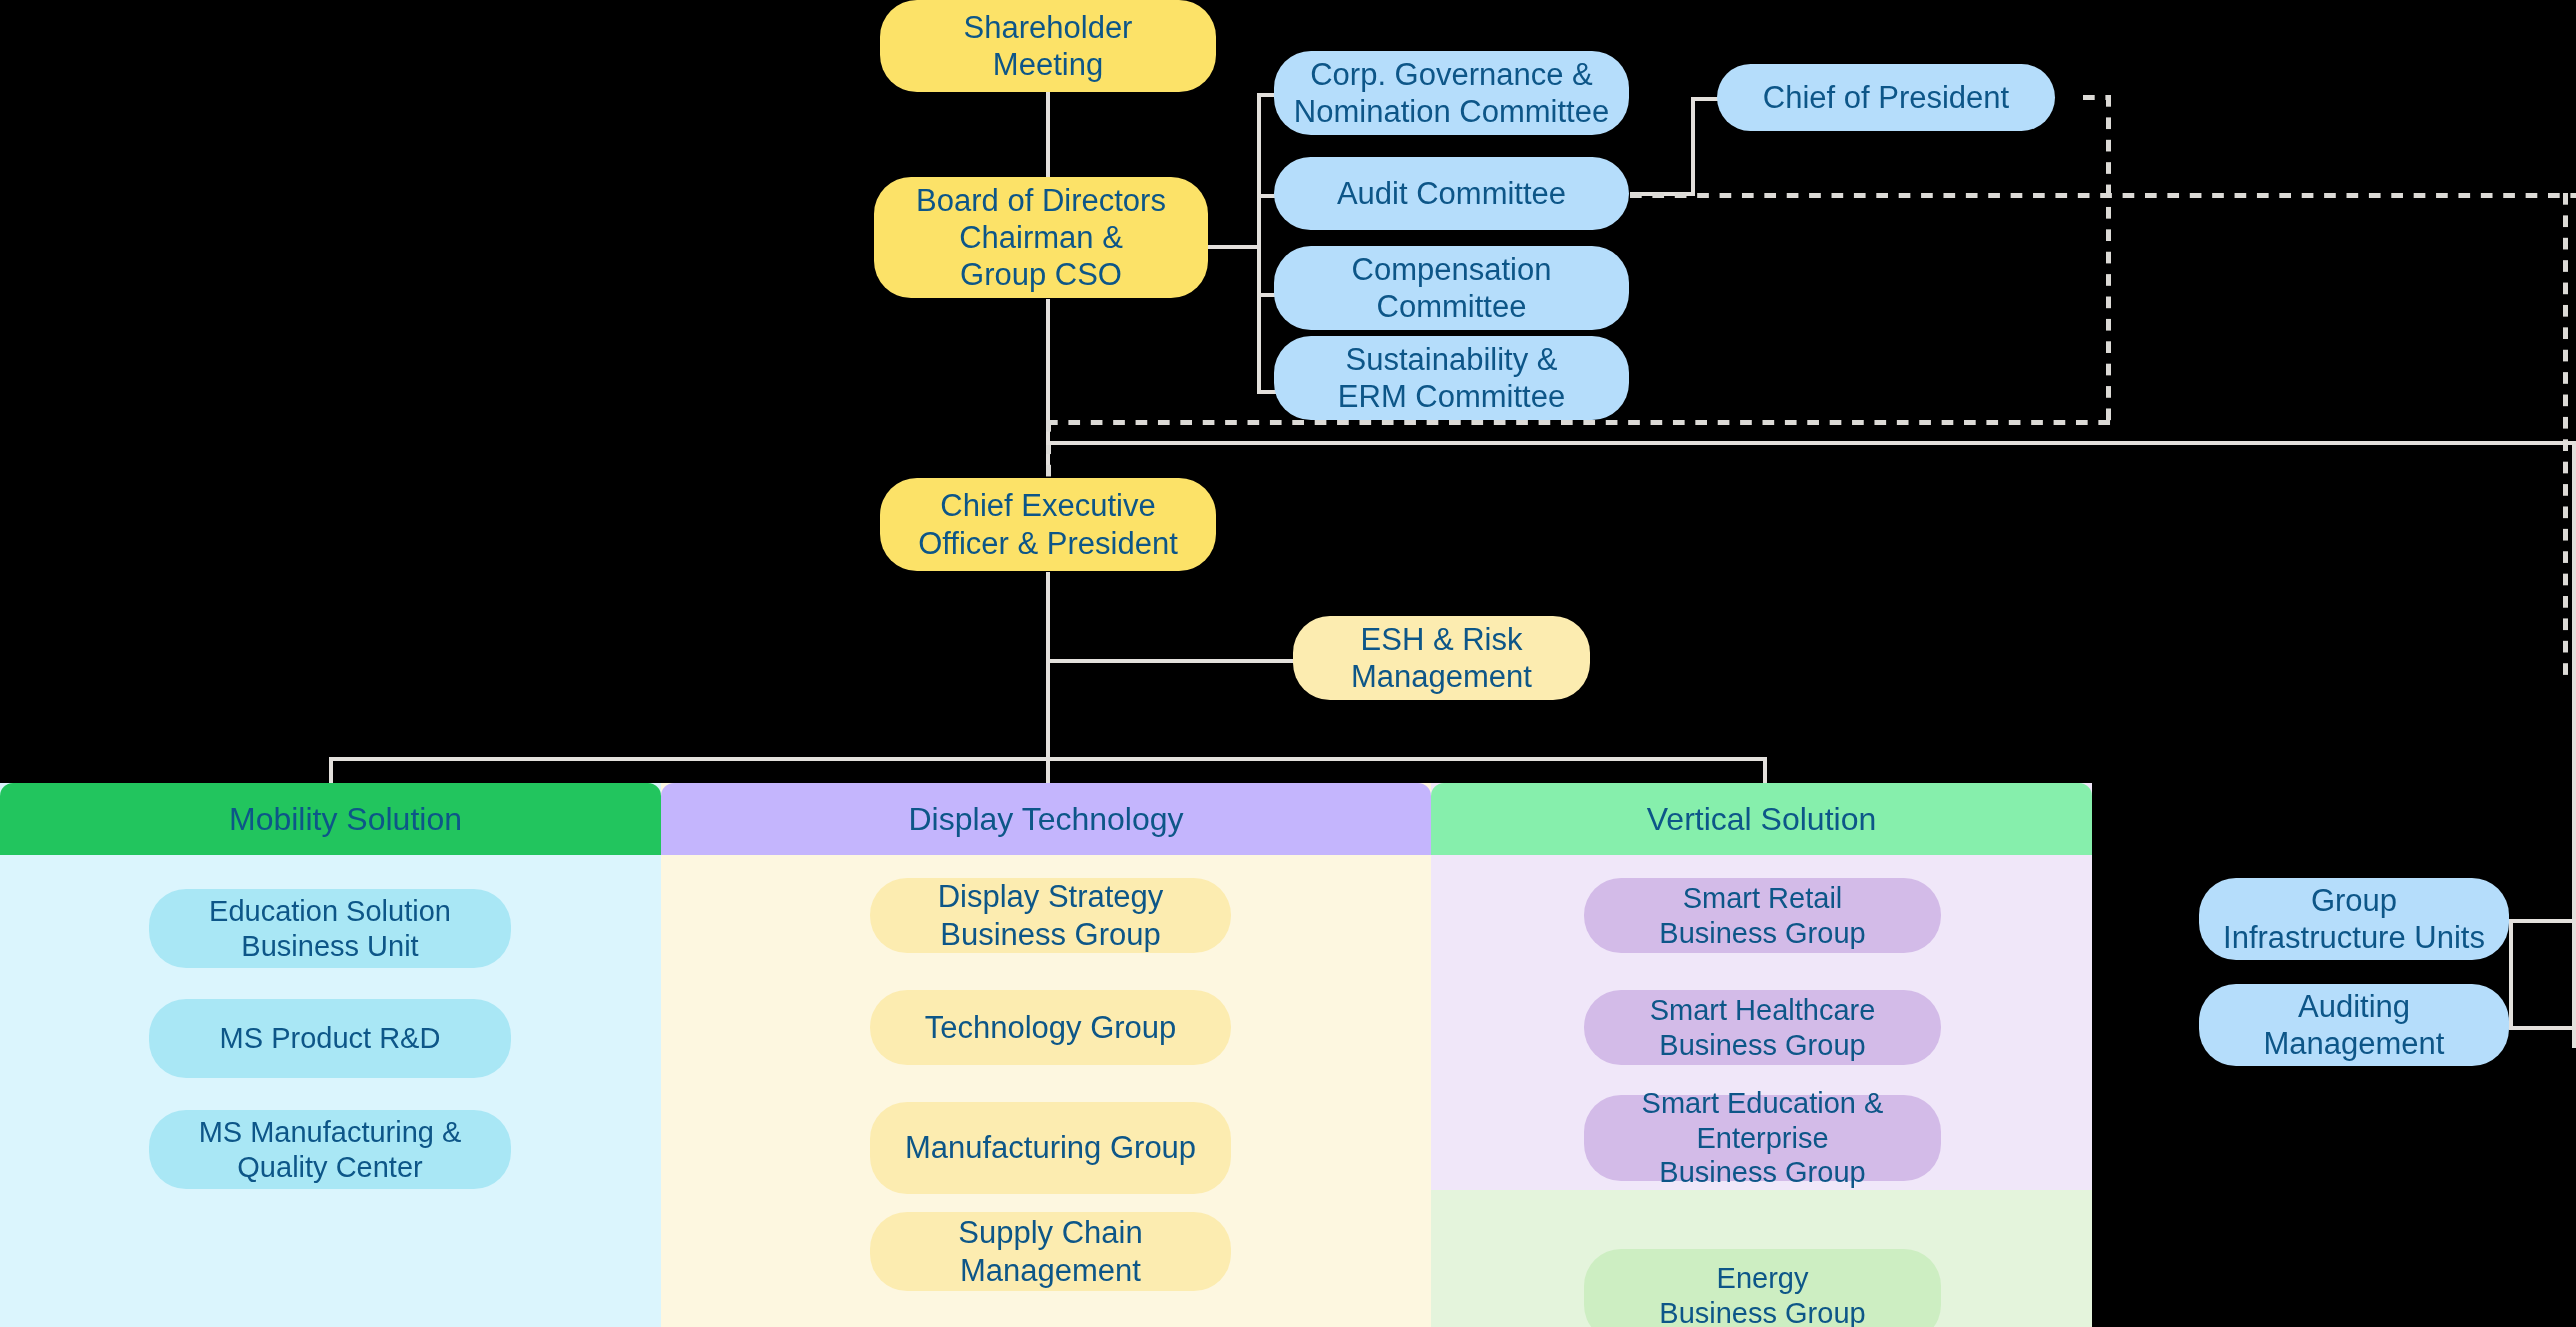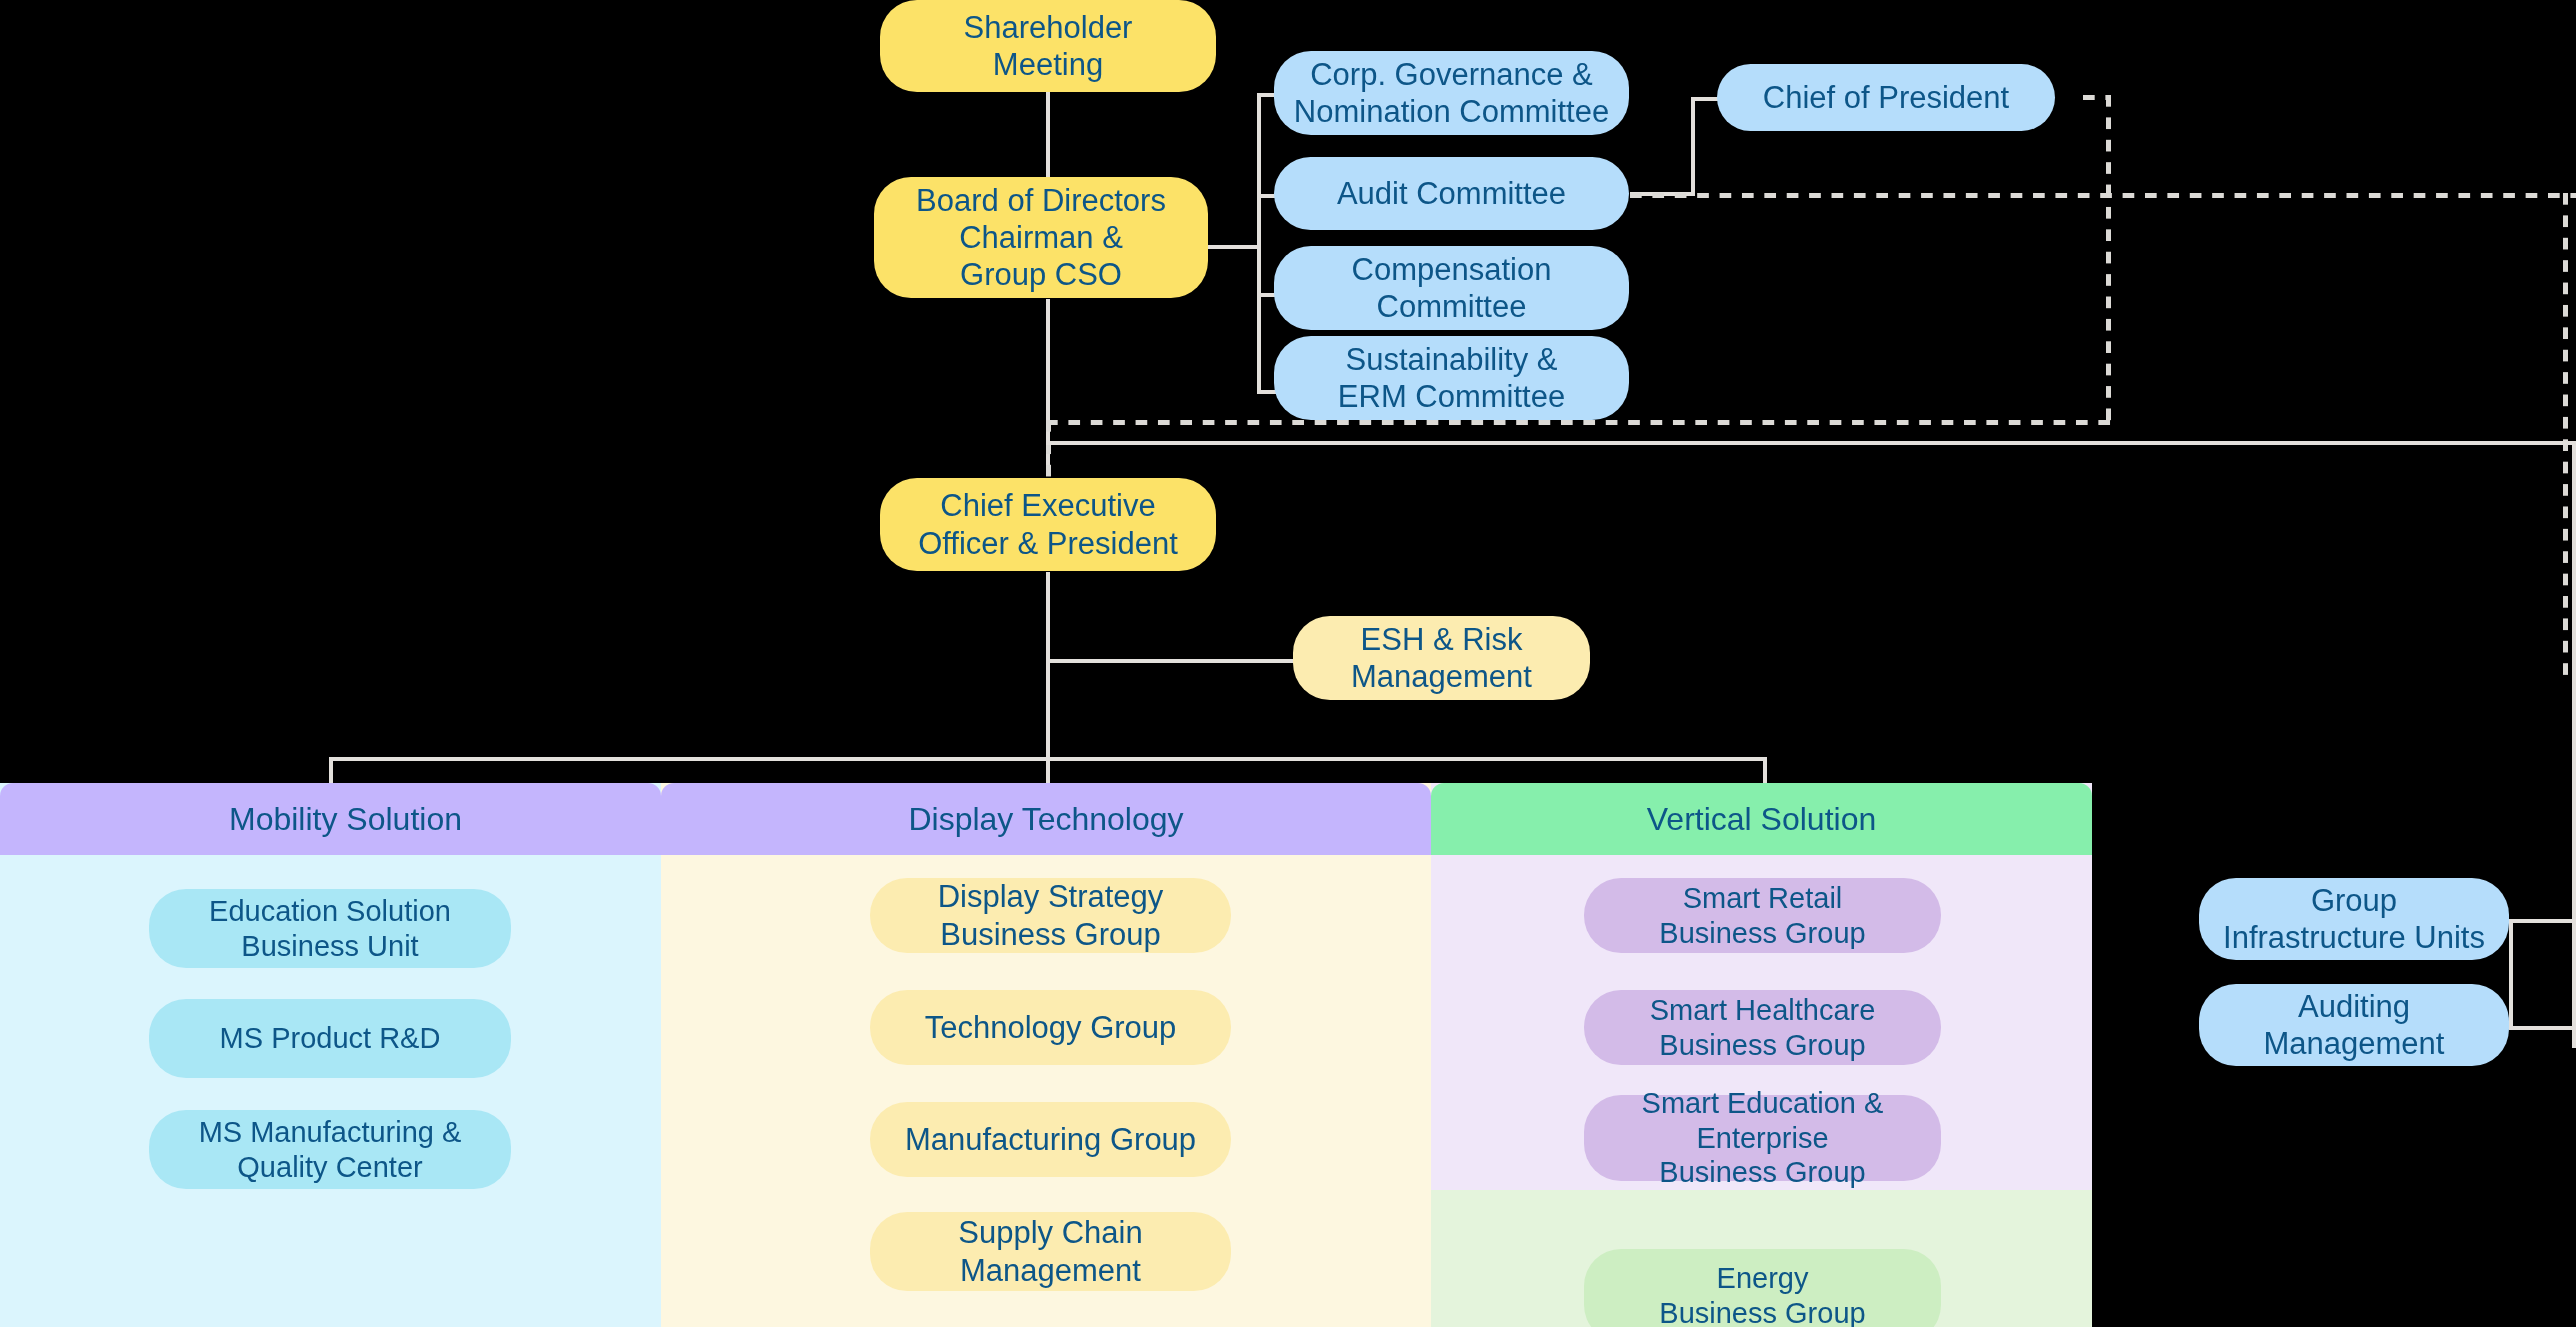--- a/index.html
+++ b/index.html
@@ -60,21 +60,21 @@
     display: flex;
     align-items: center;
     justify-content: center;
     font-size: 32px;
     color: #0d5688;
     border-radius: 13px 13px 0 0;
     z-index: 3;
   }
   .col-body { position: absolute; z-index: 1; }
 
-  .head-mobility { background: #c4b5fd; padding-left: 30px; }
+  .head-mobility { background: #22c55e; padding-left: 30px; }
   .head-display  { background: #c4b5fd; }
   .head-vertical { background: #86efac; }
 
   .body-mobility { background: #dbf5fd; }
   .body-display  { background: #fdf7e0; }
   .body-vertical { background: #f0e7f9; }
   .body-energy   { background: #e4f4dc; }
 </style>
 </head>
 <body>
@@ -141,21 +141,21 @@
   <div class="col-head head-display" style="left:661px; top:783px; width:770px; height:72px;">
     <span>Display Technology</span>
   </div>
   <div class="node pill-yellow-l" style="left:870px; top:878px; width:361px; height:75px;">
     <span>Display Strategy
 Business Group</span>
   </div>
   <div class="node pill-yellow-l" style="left:870px; top:990px; width:361px; height:75px;">
     <span>Technology Group</span>
   </div>
-  <div class="node pill-yellow-l" style="left:870px; top:1102px; width:361px; height:75px;justify-content:center;">
+  <div class="node pill-yellow-l" style="left:870px; top:1102px; width:361px; height:92px;justify-content:center;">
     <span>Manufacturing Group</span>
   </div>
   <div class="node pill-yellow-l" style="left:870px; top:1212px; width:361px; height:79px;">
     <span>Supply Chain
 Management</span>
   </div>
 
   <div class="col-body body-vertical" style="left:1431px; top:783px; width:661px; height:407px;"></div>
   <div class="col-body body-energy" style="left:1431px; top:1190px; width:661px; height:137px;"></div>
   <div class="col-head head-vertical" style="left:1431px; top:783px; width:661px; height:72px;">

